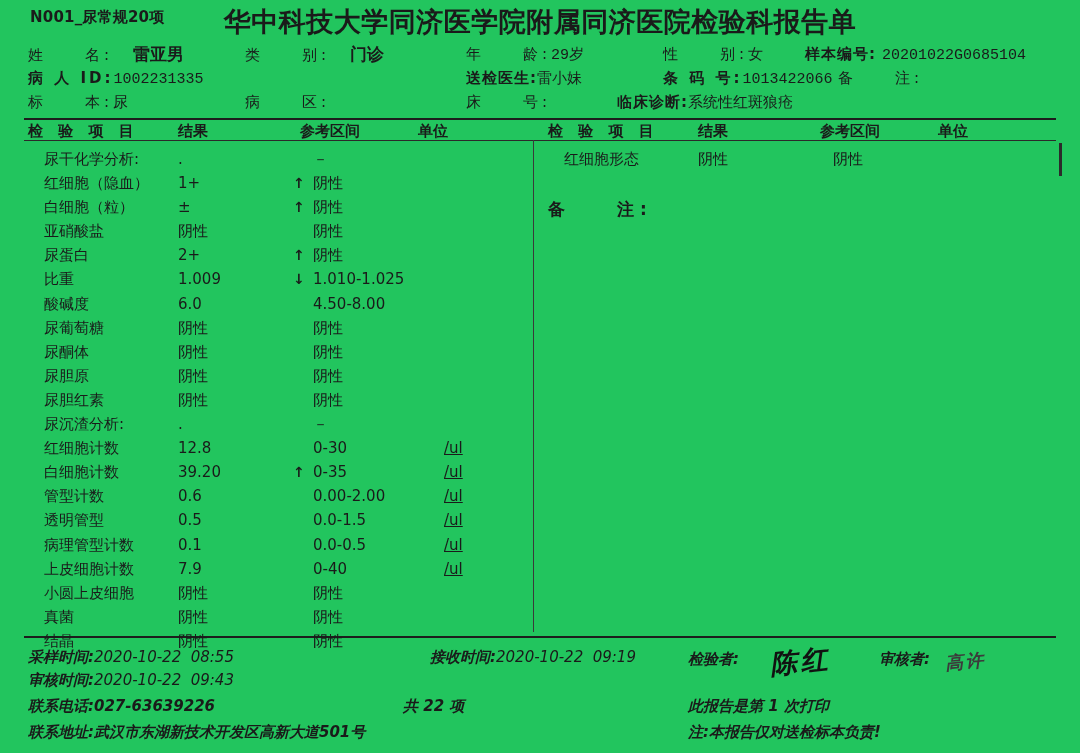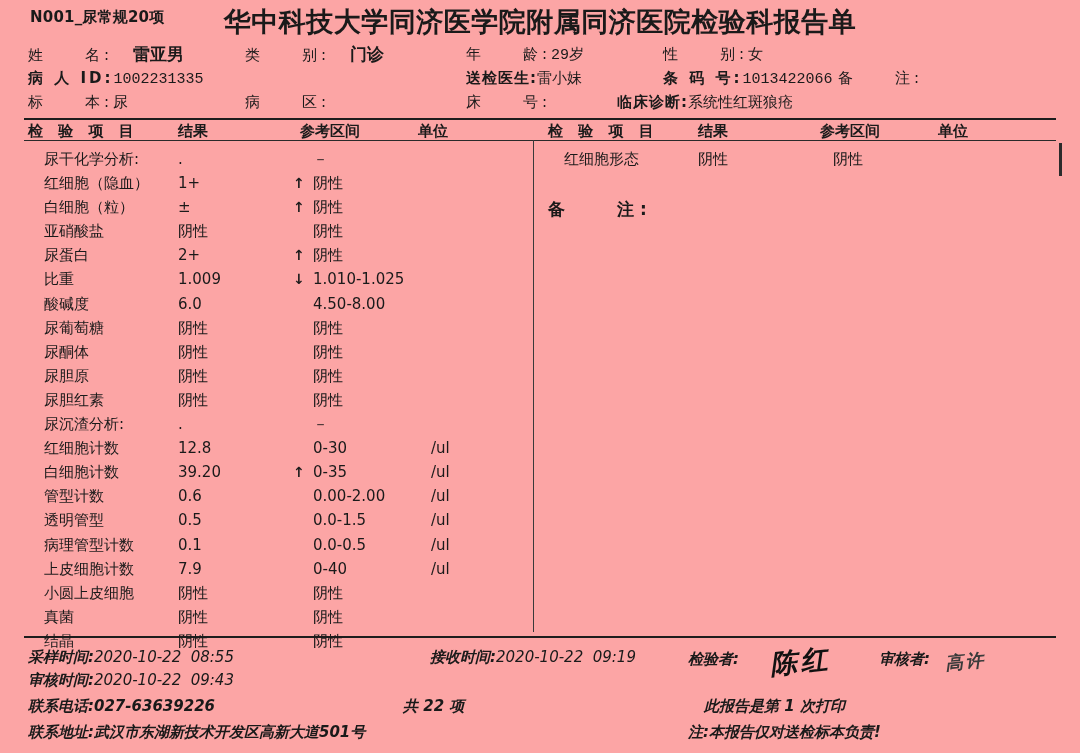--- a/index.html
+++ b/index.html
@@ -10,21 +10,21 @@
   }
   body {
     font-family: "DejaVu Sans", "Liberation Sans", sans-serif;
     color: #1a1a1a;
     -webkit-font-smoothing: antialiased;
   }
   #page {
     position: relative;
     width: 1080px;
     height: 753px;
-    background: #fca5a5;
+    background: #22c55e;
     overflow: hidden;
   }
 
   
   .abs { position: absolute; white-space: pre; line-height: 1; }
 
   
   .doc-code {
     left: 30px; top: 10px;
     font-size: 15px;
@@ -91,21 +91,21 @@
   .thead .c { position: absolute; white-space: pre; }
   .thead .sp { letter-spacing: 5px; }
 
   .tbl { position: absolute; font-size: 15px; }
   .trow { position: relative; height: 24.1px; }
   .trow > span { position: absolute; white-space: pre; line-height: 24.1px; }
   .c-item  { left: 16px; }
   .c-res   { left: 150px; }
   .c-flag  { left: 265px; font-weight: 900; font-size: 14px; }
   .c-ref   { left: 285px; }
-  .c-unit  { left: 403px; }
+  .c-unit  { left: 416px; text-decoration: underline; }
 
   .remark {
     position: absolute;
     font-size: 17px;
     font-weight: 800;
     letter-spacing: 6px;
     white-space: pre;
   }
 
   
@@ -132,20 +132,21 @@
   <div class="abs doc-code">N001_尿常规20项</div>
   <div class="abs doc-title">华中科技大学同济医学院附属同济医院检验科报告单</div>
 
   <div class="meta">
 
     <div class="meta-row">
       <div class="fld" style="left:28px;"><span class="lbl">姓　　名:</span><span class="val val-b">雷亚男</span></div>
       <div class="fld" style="left:245px;"><span class="lbl">类　　别:</span><span class="val val-b">门诊</span></div>
       <div class="fld" style="left:466px;"><span class="lbl">年　　龄:</span><span class="val val-num">29岁</span></div>
       <div class="fld" style="left:663px;"><span class="lbl">性　　别:</span><span class="val val-num">女</span></div>
+      <div class="fld" style="left:805px;"><span class="lbl-tight">样本编号:</span><span class="val val-num" style="margin-left:6px;">20201022G0685104</span></div>
     </div>
 
     <div class="meta-row">
       <div class="fld" style="left:28px;"><span class="lbl-tight" style="letter-spacing:3px;">病 人 ID:</span><span class="val val-num">1002231335</span></div>
       <div class="fld" style="left:466px;"><span class="lbl-tight">送检医生:</span><span class="val val-num">雷小妹</span></div>
       <div class="fld" style="left:663px;"><span class="lbl-tight" style="letter-spacing:3px;">条 码 号:</span><span class="val val-num">1013422066</span></div>
       <div class="fld" style="left:838px;"><span class="lbl">备　　注:</span><span class="val val-num"></span></div>
     </div>
 
     <div class="meta-row">
@@ -341,18 +342,18 @@
   <div class="foot" style="left:430px; top:650px;"><span class="foot-b">接收时间:</span><span class="foot-n">2020-10-22  09:19</span></div>
   <div class="foot" style="left:28px;  top:673px;"><span class="foot-b">审核时间:</span><span class="foot-n">2020-10-22  09:43</span></div>
 
   <div class="foot foot-b" style="left:688px; top:652px;">检验者:</div>
   <div class="sig sig-1" style="left:770px; top:644px;">陈 红</div>
   <div class="foot foot-b" style="left:879px; top:652px;">审核者:</div>
   <div class="sig sig-2" style="left:945px; top:650px;">高 许</div>
 
   <div class="foot" style="left:28px;  top:699px;"><span class="foot-b">联系电话:</span><span class="foot-b" style="font-weight:600;">027-63639226</span></div>
   <div class="foot foot-b" style="left:403px; top:699px;">共 22 项</div>
-  <div class="foot foot-b" style="left:704px; top:699px;text-align:center;">此报告是第 1 次打印</div>
+  <div class="foot foot-b" style="left:688px; top:699px;text-align:center;">此报告是第 1 次打印</div>
 
   <div class="foot" style="left:28px;  top:725px;"><span class="foot-b">联系地址:</span><span class="foot-b">武汉市东湖新技术开发区高新大道501号</span></div>
   <div class="foot foot-b" style="left:688px; top:725px;">注:本报告仅对送检标本负责!</div>
 
 </div>
 
 </body></html>

